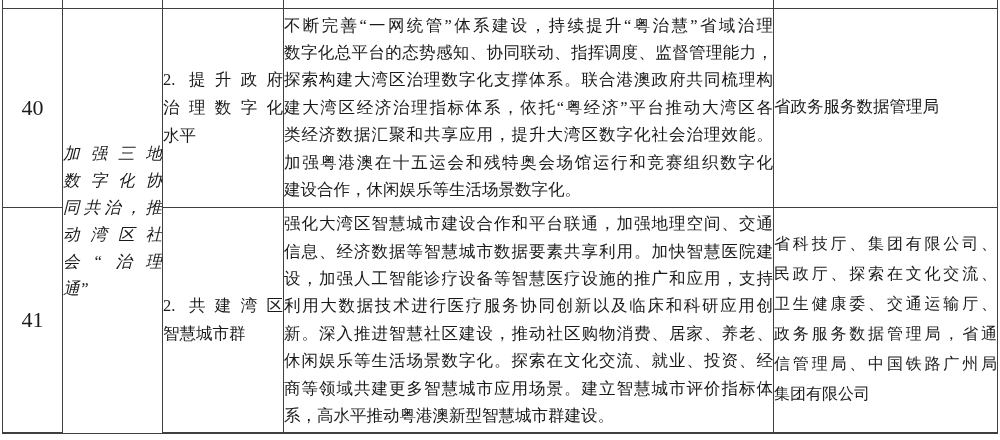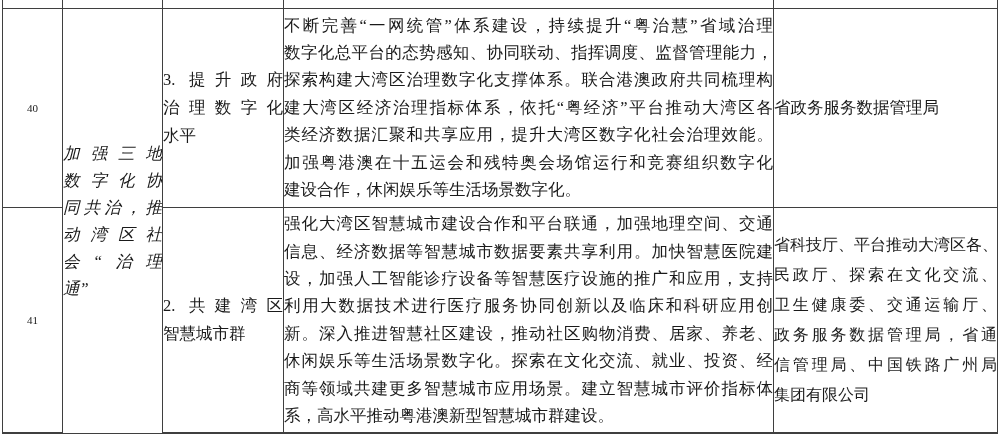--- a/index.html
+++ b/index.html
@@ -50,25 +50,25 @@
     border: 1px solid #3f3f3f;
     vertical-align: middle;
     overflow: hidden;
     padding: 0;
   }
   tr.sliver td { border-top-style: hidden; }
   tr.sliver { height: 8px; }
   tr.row40 { height: 199px; }
   tr.row41 { height: 226px; }
   tr.row41 td { border-bottom-width: 2px; }
-  td.num   { text-align: center; font-size: 11px; }
+  td.num   { text-align: center; font-size: 22px; }
   td.cat   { padding: 0 11px; font-size: 16.5px; line-height: 27px; font-style: italic; }
   td.task  { padding: 0 11px; font-size: 16.5px; line-height: 28px; }
   td.desc  { padding: 3px 6px 0 6px; font-size: 16.5px; line-height: 27.4px; vertical-align: top; }
-  td.resp  { padding: 0 6px; font-size: 16px; line-height: 30px; }
+  td.resp  { padding: 0 6px; font-size: 16px; line-height: 30px; font-family: Liberation Mono, monospace; }
   td.resp40 { font-size: 16.5px; }
   .tline {
     text-align: justify;
     text-align-last: justify;
     text-justify: inter-character;
     white-space: nowrap;
   }
   .tline.last { text-align-last: left; }
 </style>
 </head>
@@ -97,21 +97,21 @@
       <td class="num">40</td>
       <td class="cat" rowspan="2">
             <div class="tline">加强三地</div>
             <div class="tline">数字化协</div>
             <div class="tline">同共治，推</div>
             <div class="tline">动湾区社</div>
             <div class="tline">会“治理</div>
             <div class="tline last">通”</div>
           </td>
       <td class="task">
-            <div class="tline">3. 提升政府</div>
+            <div class="tline">2. 提升政府</div>
             <div class="tline">治理数字化</div>
             <div class="tline last">水平</div>
           </td>
       <td class="desc">
             <div class="tline">不断完善“一网统管”体系建设，持续提升“粤治慧”省域治理</div>
             <div class="tline">数字化总平台的态势感知、协同联动、指挥调度、监督管理能力，</div>
             <div class="tline">探索构建大湾区治理数字化支撑体系。联合港澳政府共同梳理构</div>
             <div class="tline">建大湾区经济治理指标体系，依托“粤经济”平台推动大湾区各</div>
             <div class="tline">类经济数据汇聚和共享应用，提升大湾区数字化社会治理效能。</div>
             <div class="tline">加强粤港澳在十五运会和残特奥会场馆运行和竞赛组织数字化</div>
@@ -131,21 +131,21 @@
             <div class="tline">强化大湾区智慧城市建设合作和平台联通，加强地理空间、交通</div>
             <div class="tline">信息、经济数据等智慧城市数据要素共享利用。加快智慧医院建</div>
             <div class="tline">设，加强人工智能诊疗设备等智慧医疗设施的推广和应用，支持</div>
             <div class="tline">利用大数据技术进行医疗服务协同创新以及临床和科研应用创</div>
             <div class="tline">新。深入推进智慧社区建设，推动社区购物消费、居家、养老、</div>
             <div class="tline">休闲娱乐等生活场景数字化。探索在文化交流、就业、投资、经</div>
             <div class="tline">商等领域共建更多智慧城市应用场景。建立智慧城市评价指标体</div>
             <div class="tline last">系，高水平推动粤港澳新型智慧城市群建设。</div>
           </td>
       <td class="resp">
-            <div class="tline">省科技厅、平台推动大湾区各、</div>
+            <div class="tline">省科技厅、集团有限公司、</div>
             <div class="tline">民政厅、探索在文化交流、</div>
             <div class="tline">卫生健康委、交通运输厅、</div>
             <div class="tline">政务服务数据管理局，省通</div>
             <div class="tline">信管理局、中国铁路广州局</div>
             <div class="tline last">集团有限公司</div>
           </td>
     </tr>
   </tbody>
     </table>
 

